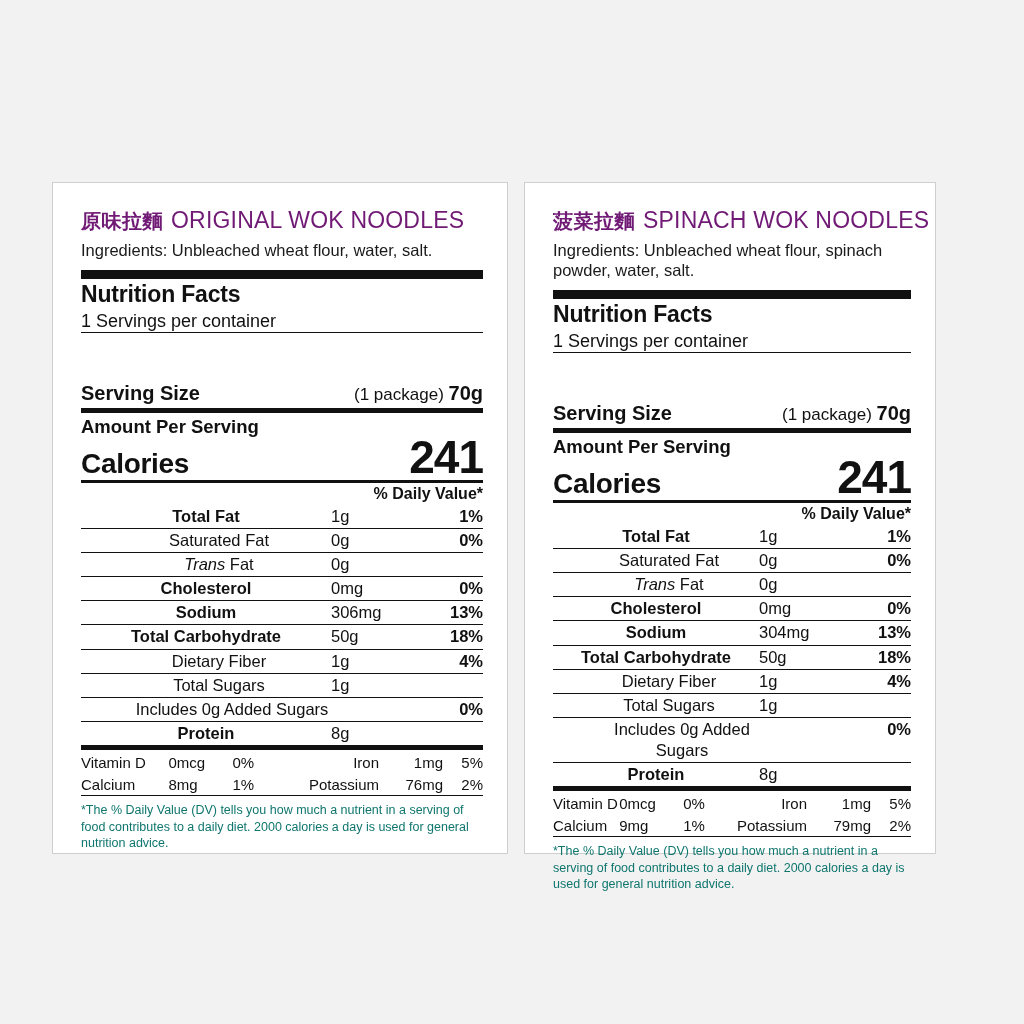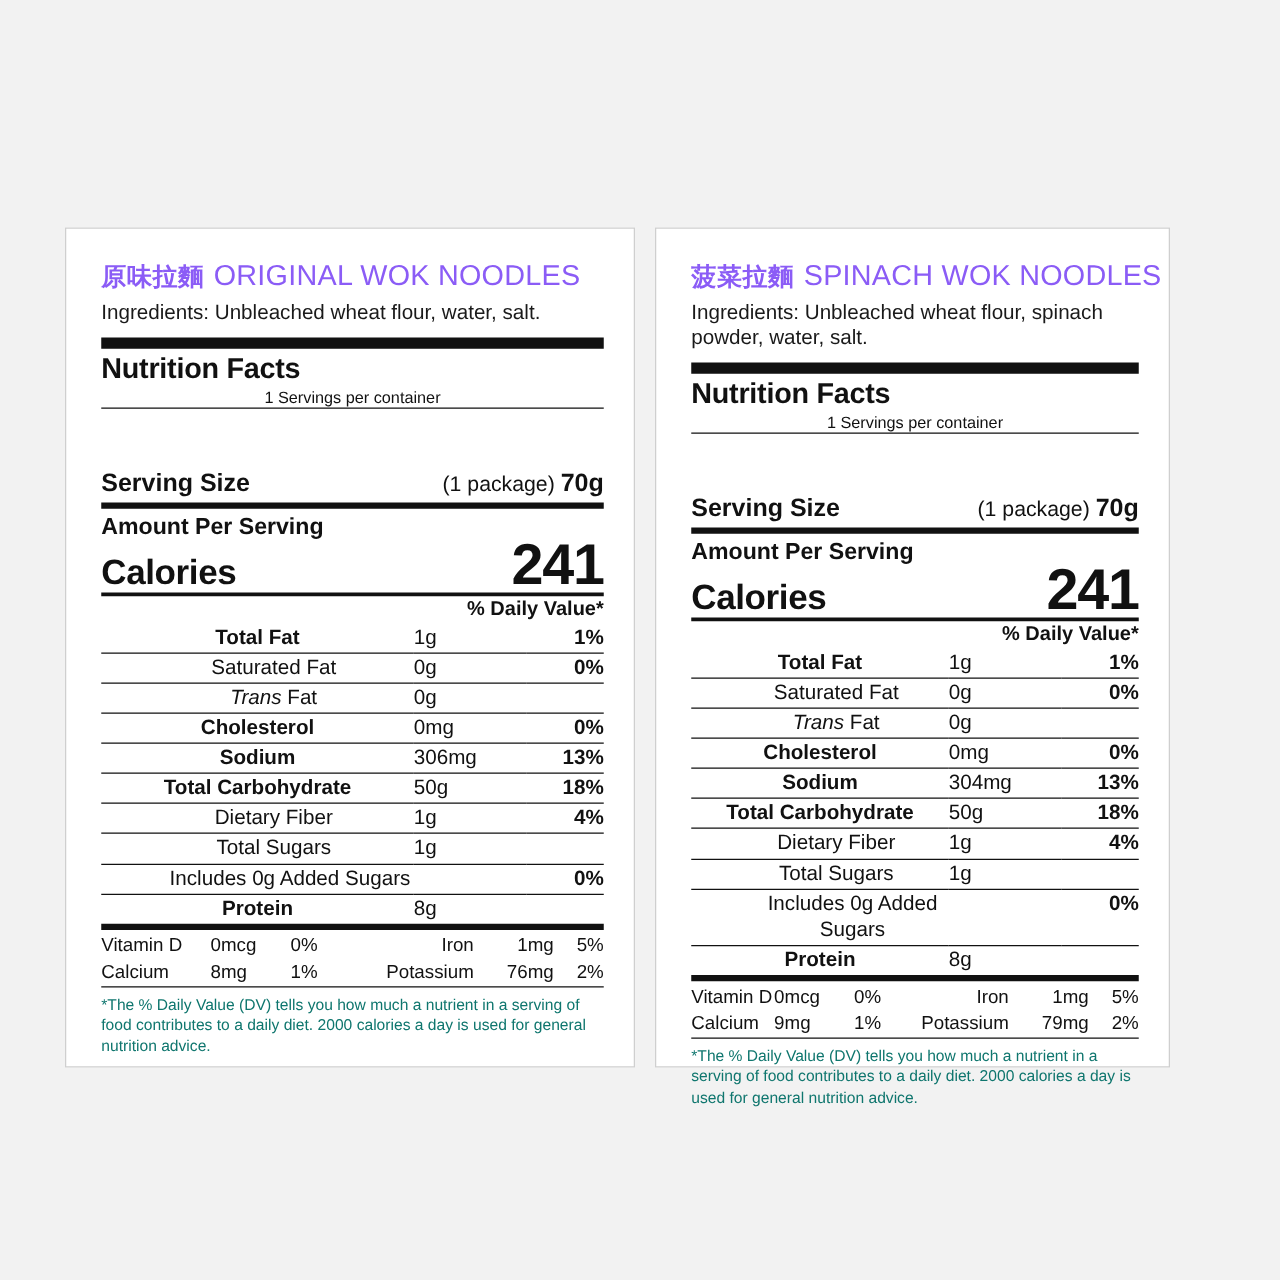--- a/index.html
+++ b/index.html
@@ -28,21 +28,21 @@
   .panel.left  { left: 52px;  top: 182px; width: 456px; height: 672px; }
   .panel.right { left: 524px; top: 182px; width: 412px; height: 672px; }
 
   .inner { position: absolute; left: 28px; right: 24px; top: 24px; }
 
   
   .title-row {
     display: flex;
     align-items: baseline;
     white-space: nowrap;
-    color: #8b5cf6;
+    color: #701a75;
   }
   .title-cjk {
     font-family: "DejaVu Sans", sans-serif;
     font-size: 20px;
     font-weight: 700;
     letter-spacing: 0.5px;
   }
   .title-en {
     font-size: 23px;
     font-weight: 400;
@@ -66,24 +66,23 @@
   .rule-thin   { border-top: 1px solid #111; }
 
   .nf-title {
     font-size: 23px;
     font-weight: 700;
     letter-spacing: -0.2px;
     line-height: 1.2;
     margin: 2px 0 0 0;
   }
   .servings {
-    font-size: 13px;
+    font-size: 18px;
     line-height: 1.25;
     margin-top: 1px;
-    text-align: center;
   }
   .serving-size-row {
     display: flex;
     align-items: baseline;
     justify-content: space-between;
     font-size: 20px;
     font-weight: 700;
     margin: 1px 0 3px 0;
   }
   .serving-size-row .amt { font-weight: 400; font-size: 17px; margin-top: 48px; }

